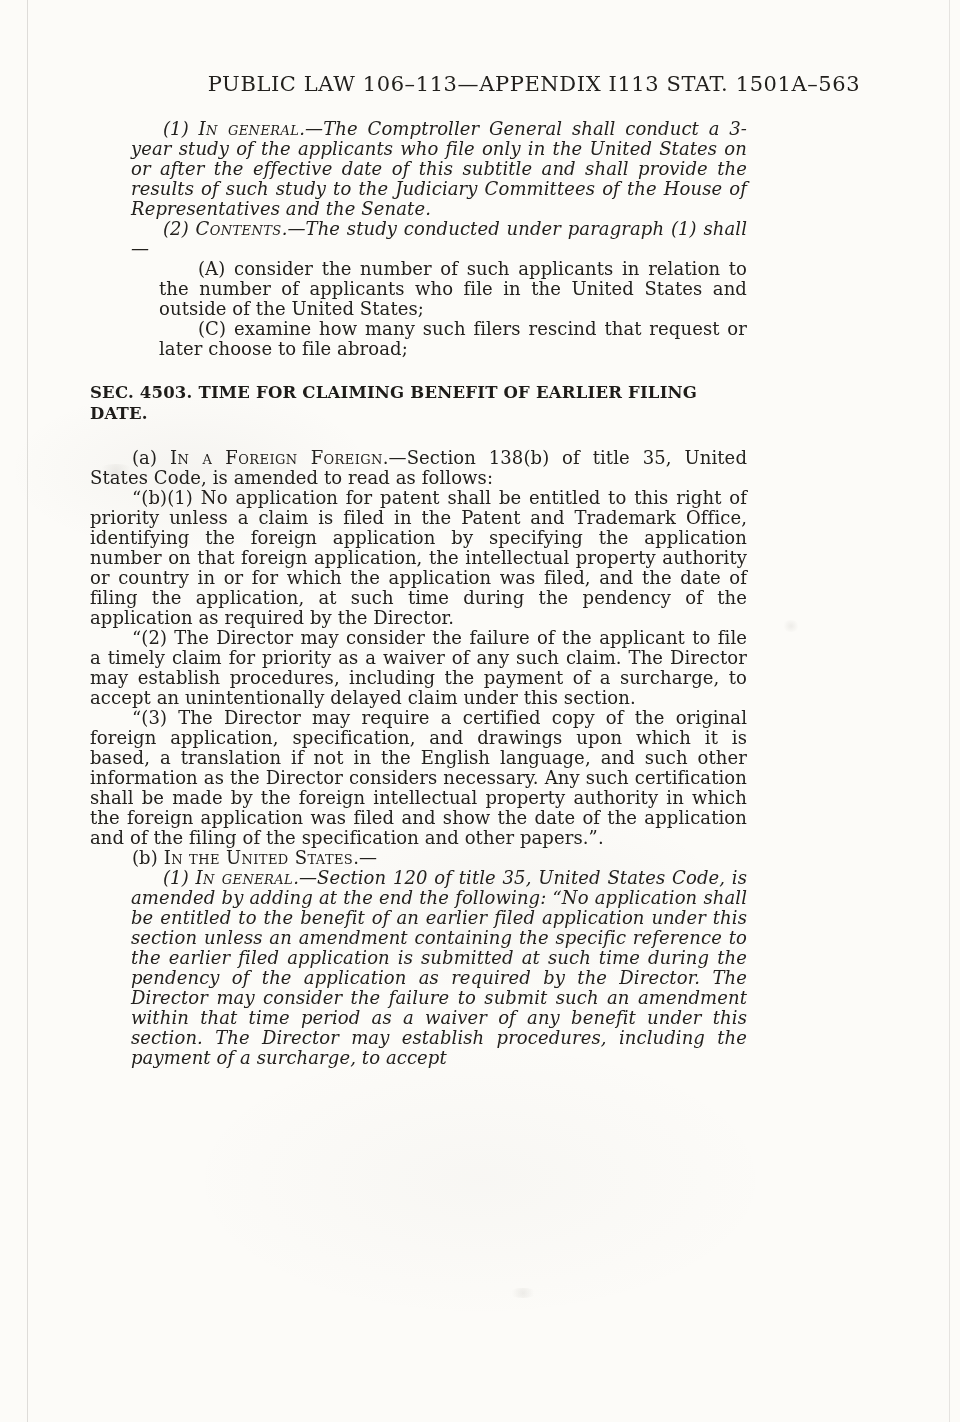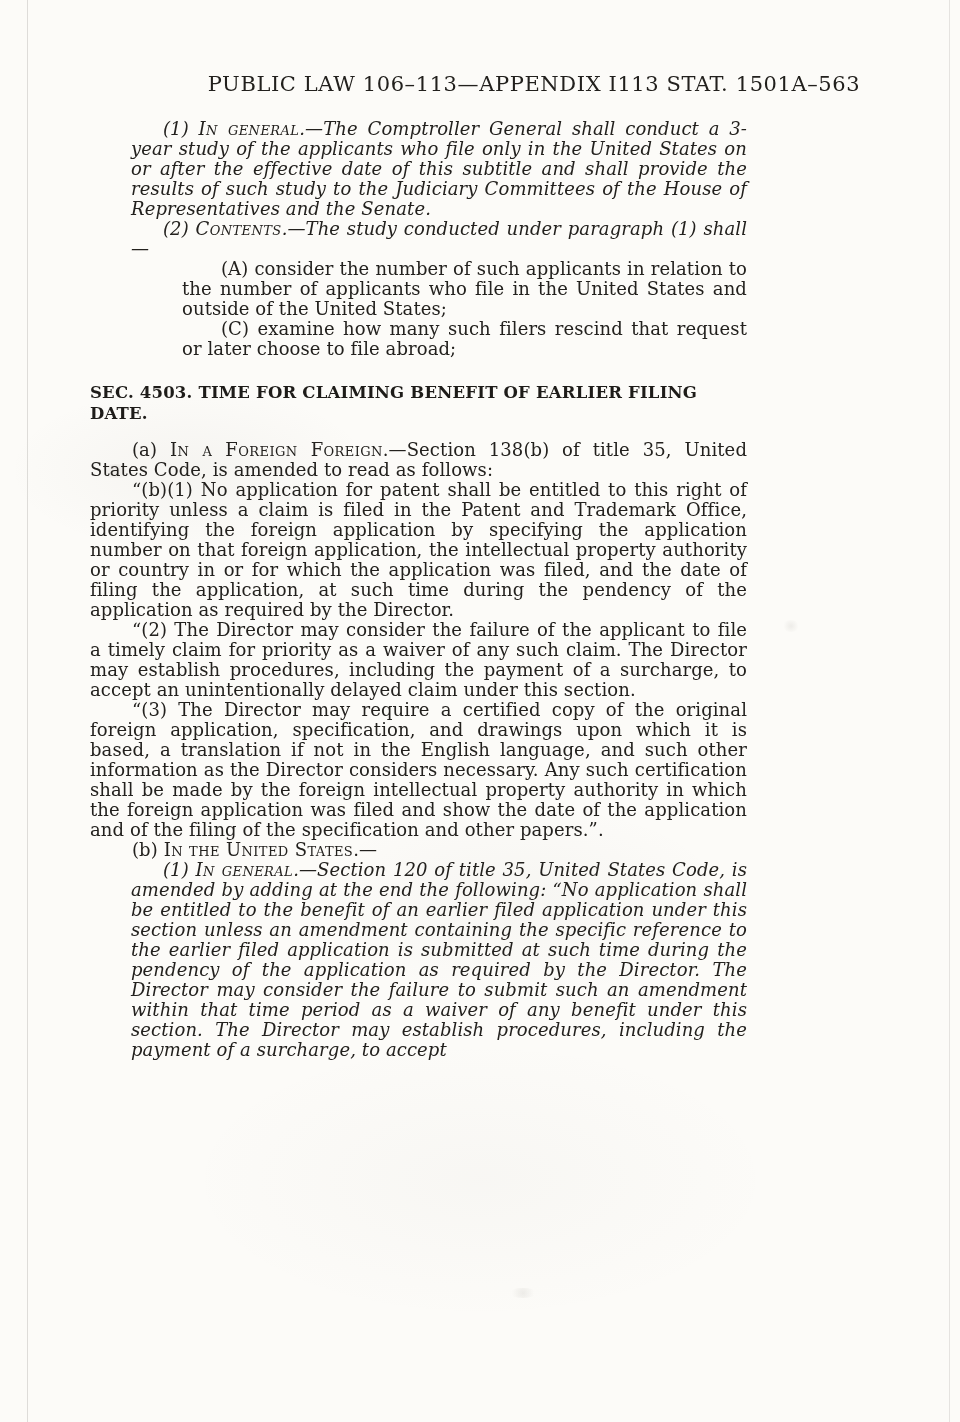--- a/index.html
+++ b/index.html
@@ -43,25 +43,25 @@
     top: 119px; left: 90px; width: 657px;
     font-size: 18px; line-height: 20px;
     letter-spacing: 0.1px;
     text-align: justify;
     hyphens: auto;
     -webkit-hyphens: auto;
   }
   .para { margin: 0; }
   .lvl0 { text-indent: 42px; }
   .lvl1 { margin-left: 41px; text-indent: 32px; font-style: italic; }
-  .lvl2 { margin-left: 92px; text-indent: 39px; }
+  .lvl2 { margin-left: 69px; text-indent: 39px; }
   .sc   { font-variant: small-caps; letter-spacing: 0.4px; }
 
   .sec-heading {
-    margin: 23px 0 16px 0;
+    margin: 23px 0 24px 0;
     font-size: 16.5px; font-weight: 700;
     letter-spacing: 0.2px;
     text-align: left; text-indent: 0;
     line-height: 21px;
     color: #1e1c19;
   }
 
   .scan-speck {
     position: absolute; border-radius: 50%;
     background: radial-gradient(circle, rgba(110,105,95,0.10), rgba(0,0,0,0) 70%);

